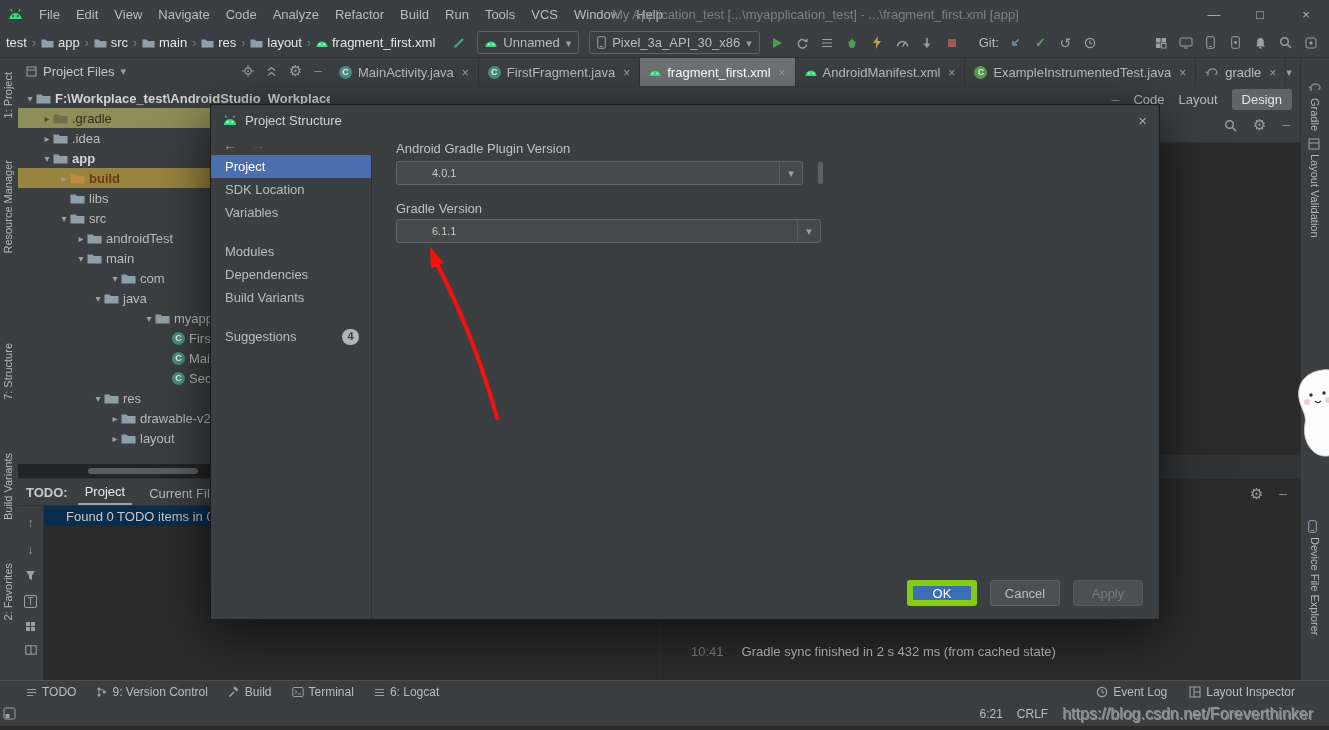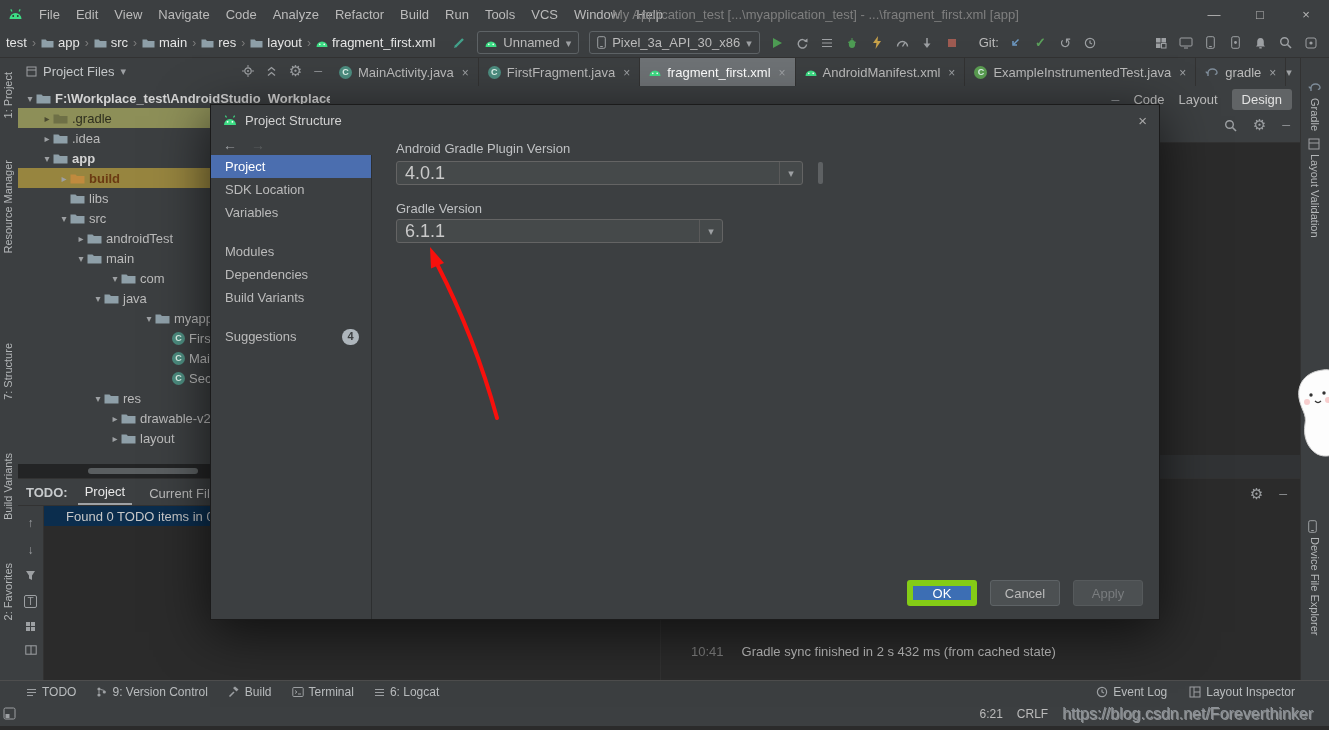--- a/index.html
+++ b/index.html
@@ -118,21 +118,21 @@
   #dlg-arrows{position:absolute;left:12px;top:32px;display:flex;gap:14px;font-size:14px;}
   .arrow-en{color:#9da0a3;} .arrow-dis{color:#595c5e;}
   #dlg-nav{position:absolute;left:0;top:50px;width:160px;bottom:0;border-right:1px solid rgba(0,0,0,.25);}
   .nitem{height:23px;line-height:23px;padding-left:14px;font-size:13px;color:#bbbbbb;display:flex;align-items:center;}
   .nitem.sel{background:#4b6eaf;color:#ffffff;}
   .ngap{height:16px;}
   .badge{margin-left:auto;margin-right:12px;min-width:17px;height:16px;border-radius:9px;background:#aeb6bc;
          color:#3c3f41;font-size:11px;font-weight:bold;display:flex;align-items:center;justify-content:center;}
   .dlabel{position:absolute;font-size:13px;color:#bfc1c3;}
   .dcombo{position:absolute;display:flex;align-items:stretch;background:#45494a;border:1px solid #646464;border-radius:3px;box-sizing:border-box;}
-  .dcombo .val{flex:1;display:flex;align-items:center;padding:0 8px;font-size:18px;color:#c9c9c9;}
+  .dcombo .val{flex:1;display:flex;align-items:center;padding:0 8px;font-size:11px;color:#c9c9c9;margin-left:27px;}
   .arrowbox{width:22px;display:flex;align-items:center;justify-content:center;border-left:1px solid #5a5a5a;}
   #combo-nub{position:absolute;left:607px;top:57px;width:5px;height:22px;background:#5e6163;border-radius:2px;}
   #dlg-footer{position:absolute;right:16px;bottom:13px;display:flex;gap:13px;}
   .dbtn{min-width:70px;height:26px;border-radius:3px;display:flex;align-items:center;justify-content:center;
         font-size:13px;box-sizing:border-box;padding:0 12px;}
   .dbtn.primary{background:#3c6eb4;border:6px solid #84cc16;color:#ffffff;}
   .dbtn.normal{background:#4c5052;border:1px solid #5e6366;color:#bbbbbb;}
   .dbtn.disabled{background:#4c5052;border:1px solid #565a5c;color:#797c7e;}
 
   #arrow-overlay{position:absolute;left:380px;top:233px;z-index:60;}
@@ -857,21 +857,21 @@
     <div class="dlabel" style="left:185px;top:36px;">Android Gradle Plugin Version</div>
     <div class="dcombo" style="left:185px;top:56px;width:407px;height:24px;">
       <span class="val">4.0.1</span>
       <span class="arrowbox">
           <span class="dda"></span>
         </span>
     </div>
     <div id="combo-nub"></div>
 
     <div class="dlabel" style="left:185px;top:96px;">Gradle Version</div>
-    <div class="dcombo" style="left:185px;top:114px;width:327px;height:24px;">
+    <div class="dcombo" style="left:185px;top:114px;width:425px;height:24px;">
       <span class="val">6.1.1</span>
       <span class="arrowbox">
           <span class="dda"></span>
         </span>
     </div>
 
     <div id="dlg-footer">
       <div class="dbtn primary">OK</div>
       <div class="dbtn normal">Cancel</div>
       <div class="dbtn disabled">Apply</div>

